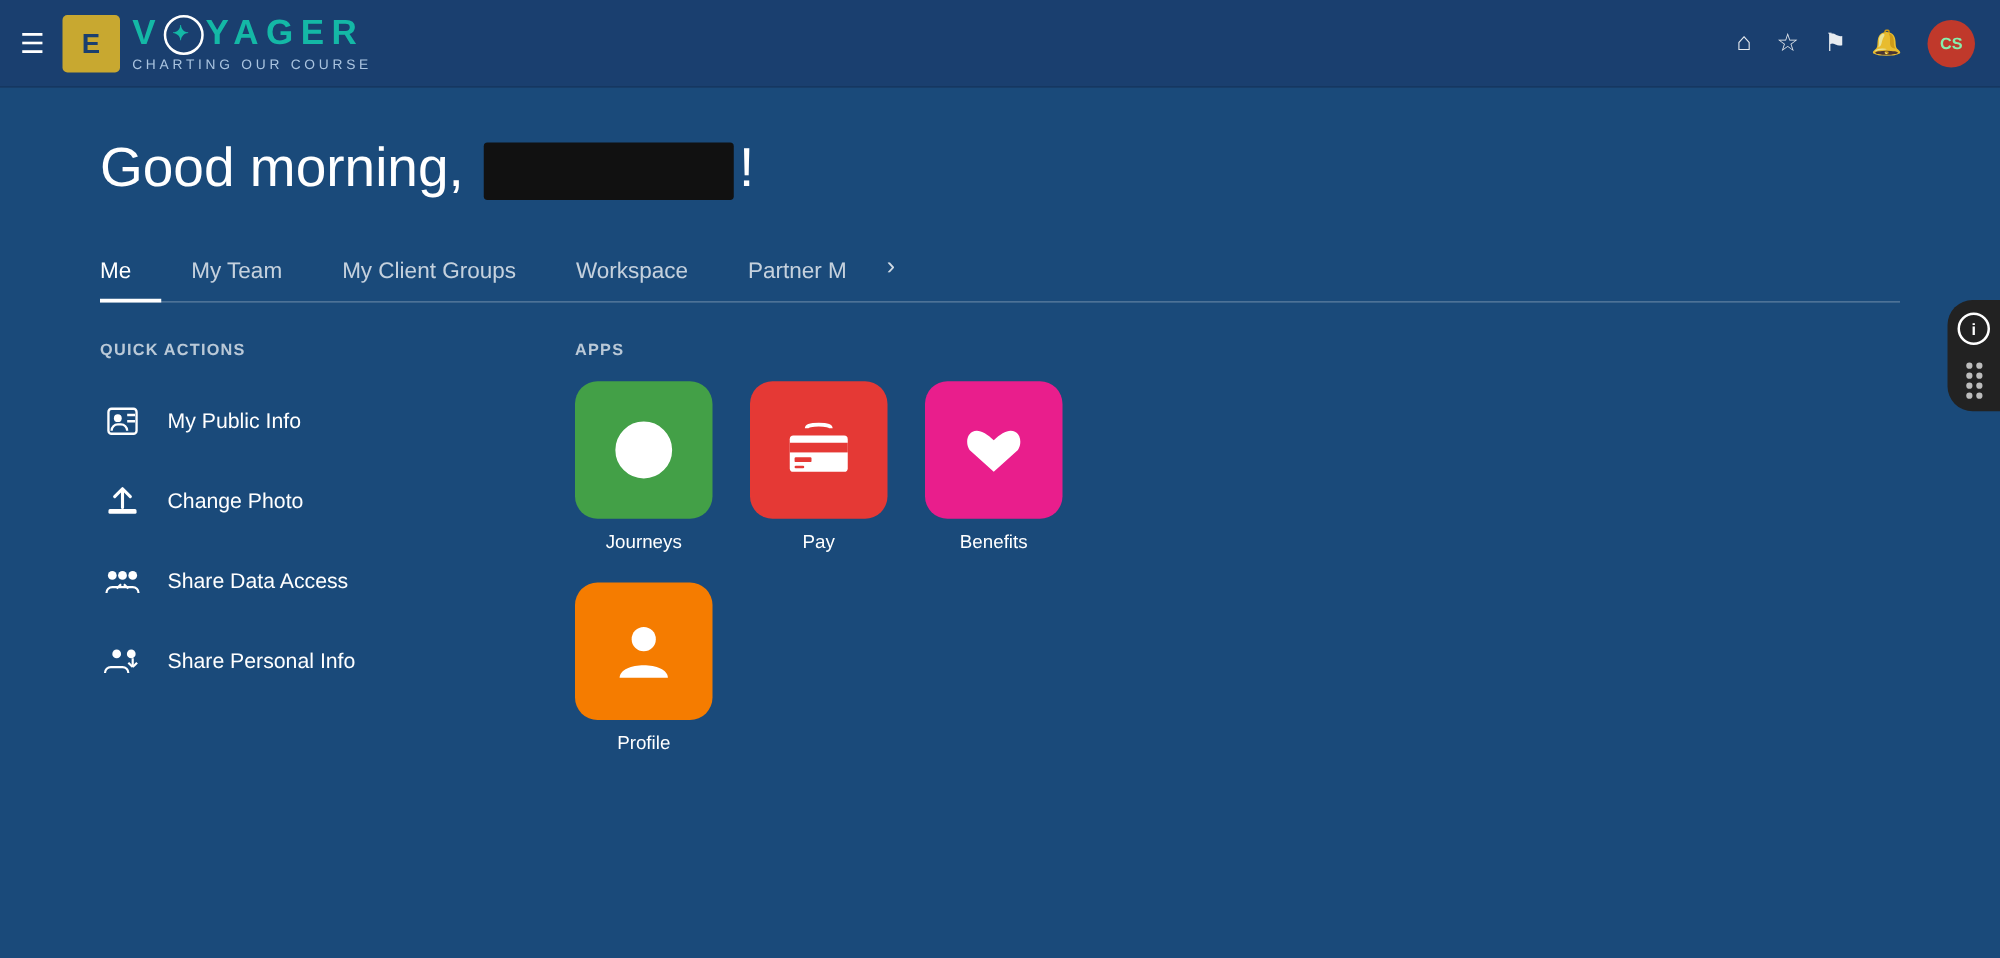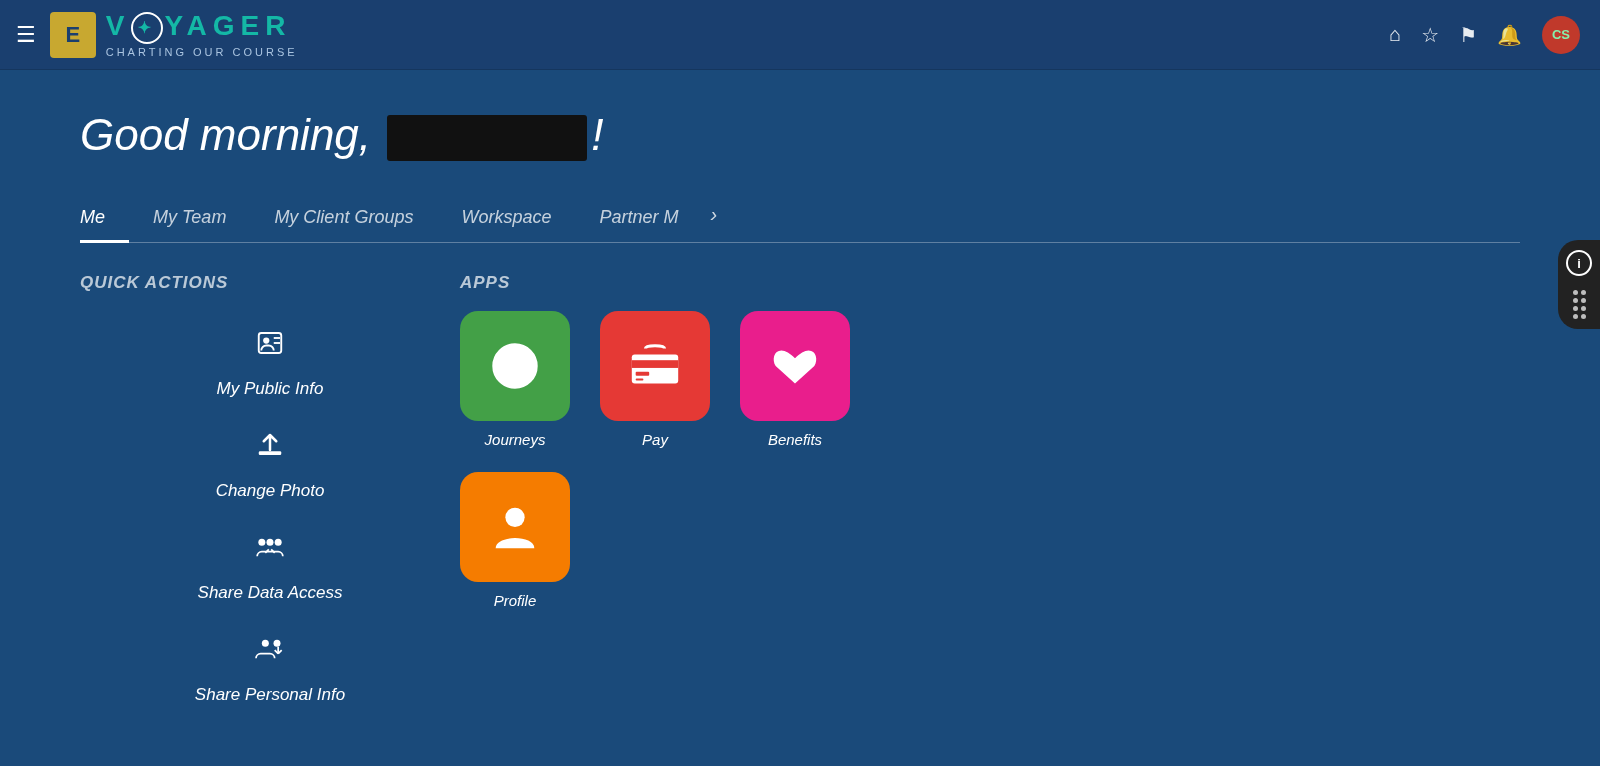--- a/index.html
+++ b/index.html
@@ -88,21 +88,20 @@
       justify-content: center;
       font-size: 13px;
       font-weight: bold;
       color: #86efac;
       cursor: pointer;
     }
 
     
     .main-content {
       padding: 40px 80px 0 80px;
-      font-style: italic;
     }
 
     .greeting {
       font-size: 44px;
       font-weight: 300;
       color: white;
       margin-bottom: 36px;
     }
     .greeting-name-redacted {
       display: inline-block;
@@ -161,36 +160,35 @@
       display: flex;
       gap: 0;
     }
 
     
     .quick-actions {
       width: 380px;
       flex-shrink: 0;
     }
     .section-label {
-      font-size: 17px;
+      font-size: 13px;
       font-weight: 600;
       letter-spacing: 1px;
       color: rgba(255,255,255,0.7);
       margin-bottom: 18px;
       text-transform: uppercase;
     }
     .action-item {
       display: flex;
       align-items: center;
       gap: 18px;
       padding: 14px 0;
       cursor: pointer;
       color: white;
       font-size: 17px;
-      flex-direction: column;
     }
     .action-icon {
       width: 36px;
       height: 36px;
       display: flex;
       align-items: center;
       justify-content: center;
       font-size: 22px;
       flex-shrink: 0;
     }

